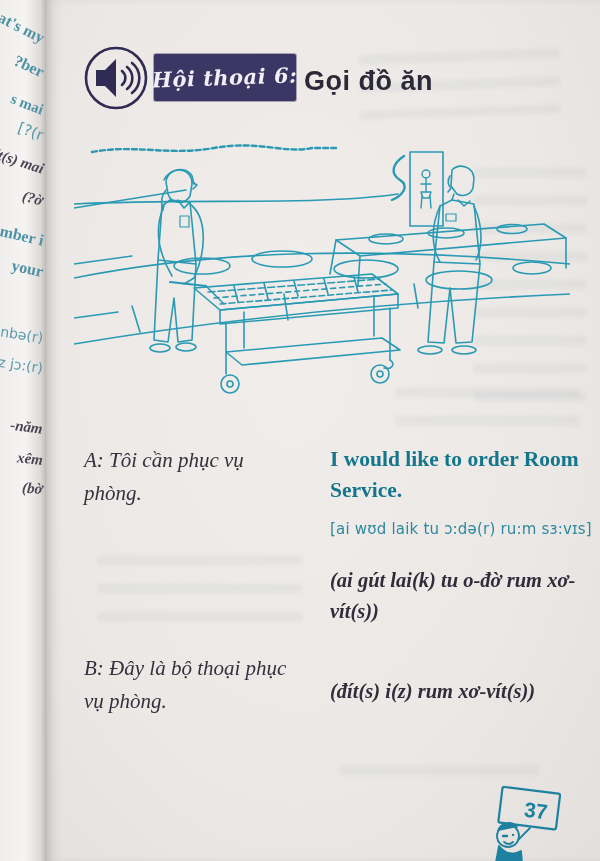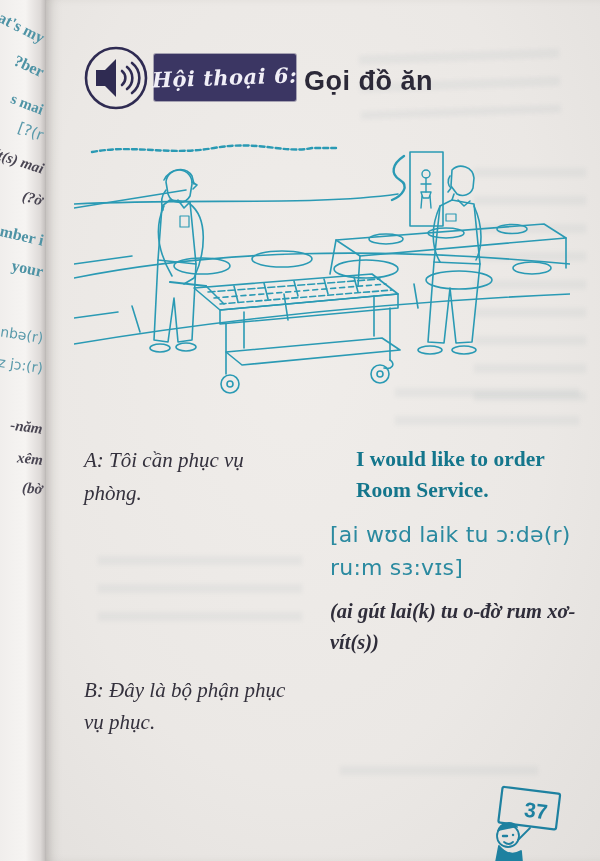--- a/index.html
+++ b/index.html
@@ -74,36 +74,36 @@
     font-family:"Liberation Sans",sans-serif;font-weight:bold;
     font-size:27px;color:#2c2938;letter-spacing:.5px;white-space:nowrap;
   }
 
   
   .illo{position:absolute;left:28px;top:136px;z-index:2;}
 
   
   .dialogue{
     position:absolute;left:38px;top:444px;width:508px;z-index:5;
-    display:grid;grid-template-columns:246px 262px;row-gap:16px;
+    display:grid;grid-template-columns:246px 262px;row-gap:26px;
   }
   .vi{
     font-style:italic;font-size:21px;line-height:1.55;color:#34313d;
     width:212px;
   }
   .en{
-    color:#14768c;font-weight:bold;font-size:21.5px;line-height:1.45;margin-left:26px;
+    color:#14768c;font-weight:bold;font-size:21.5px;line-height:1.45;
   }
   .ipa{
-    color:#2b8aa0;font-family:"DejaVu Sans",sans-serif;font-size:22px;
+    color:#2b8aa0;font-family:"DejaVu Sans",sans-serif;font-size:15px;
     line-height:1.5;margin-top:12px;letter-spacing:.2px;
   }
   .vp{
     color:#2f2d3a;font-weight:bold;font-style:italic;font-size:20.5px;
-    line-height:1.5;margin-top:12px;
+    line-height:1.5;margin-top:24px;
   }
 
   
   .mascot{position:absolute;left:438px;top:784px;z-index:6;}
 </style>
 </head>
 <body>
 
 <div class="prev-page">
   <span class="frag teal  f0">at's my</span>
@@ -233,22 +233,23 @@
     </svg>
   </div>
 
   <div class="dialogue">
     <div class="vi">A: Tôi cần phục vụ phòng.</div>
     <div>
       <div class="en">I would like to order Room Service.</div>
       <div class="ipa">[ai wʊd laik tu ɔ:də(r) ru:m sɜ:vɪs]</div>
       <div class="vp">(ai gút lai(k) tu o-đờ rum xơ-vít(s))</div>
     </div>
-    <div class="vi">B: Đây là bộ phận phục vụ phục.</div>
+    <div class="vi">B: Đây là bộ thoại phục vụ phòng.</div>
     <div>
+      <div class="vp">(đít(s) i(z) rum xơ-vít(s))</div>
     </div>
   </div>
 
   <div class="mascot">
     <svg width="86" height="80" viewBox="0 0 86 80" fill="none" stroke="#1e81a0" stroke-width="2.2" stroke-linecap="round" stroke-linejoin="round">
       <g transform="rotate(7 44 26)">
         <rect x="16" y="6" width="58" height="36" rx="2"></rect>
         <text x="52" y="33" text-anchor="middle" stroke="none" fill="#1e81a0" font-family="Liberation Sans, sans-serif" font-size="21" font-weight="bold">37</text>
       </g>
       <g stroke-width="1.8">

